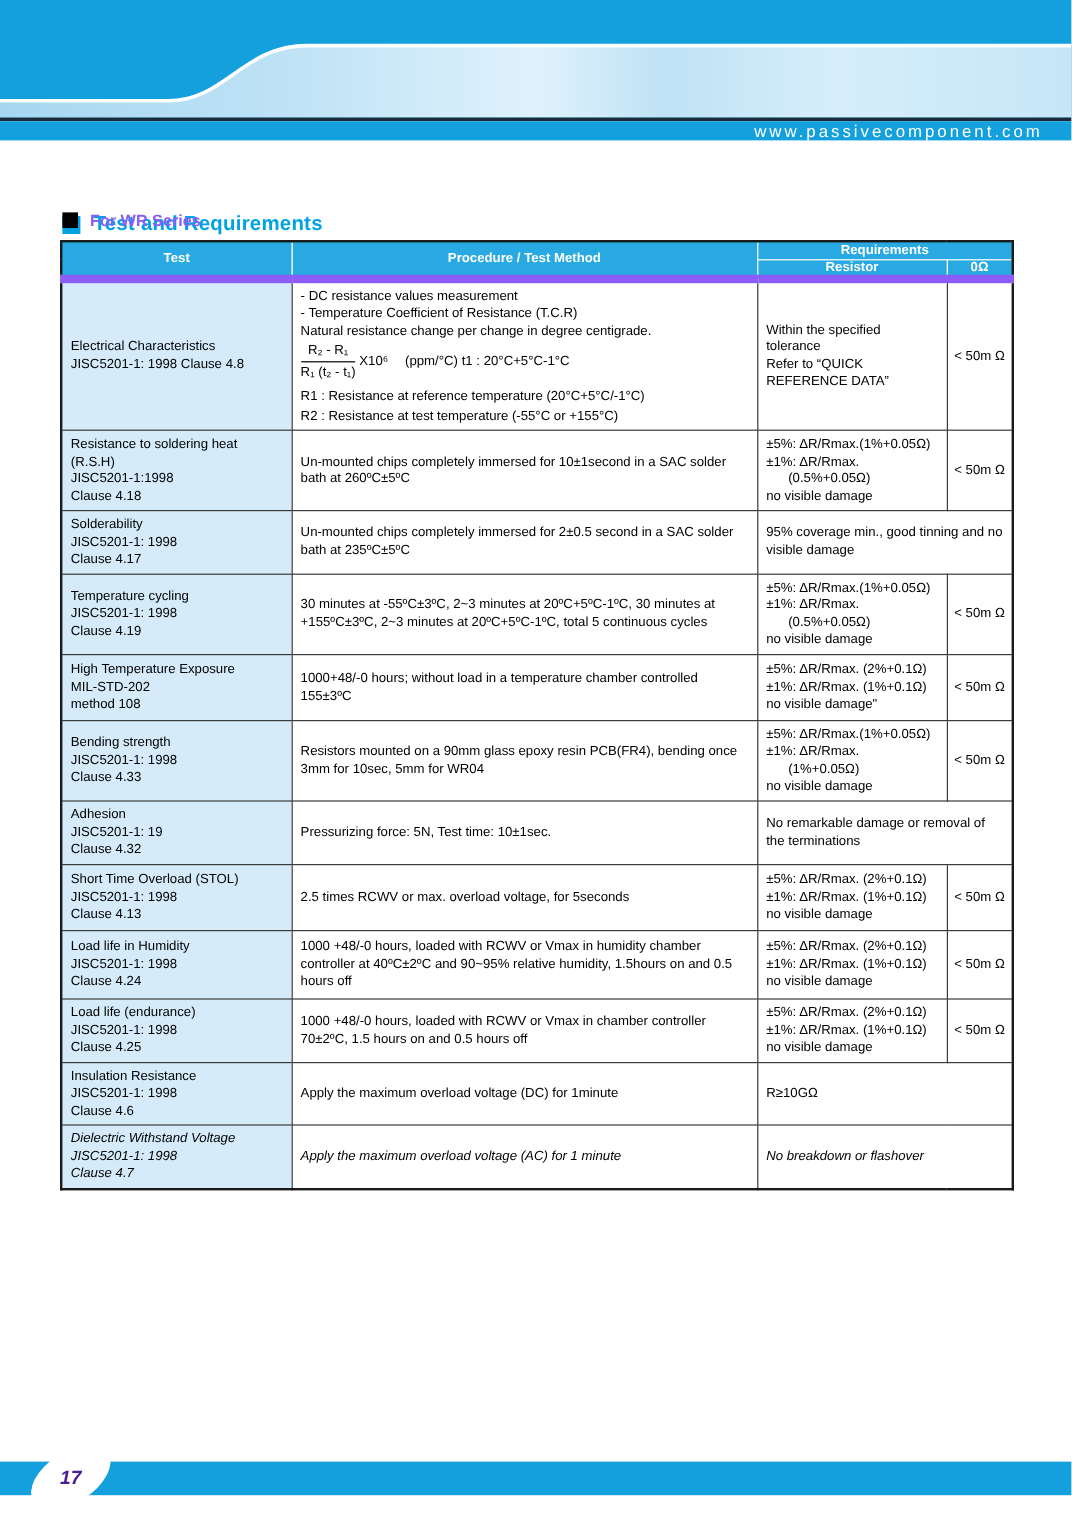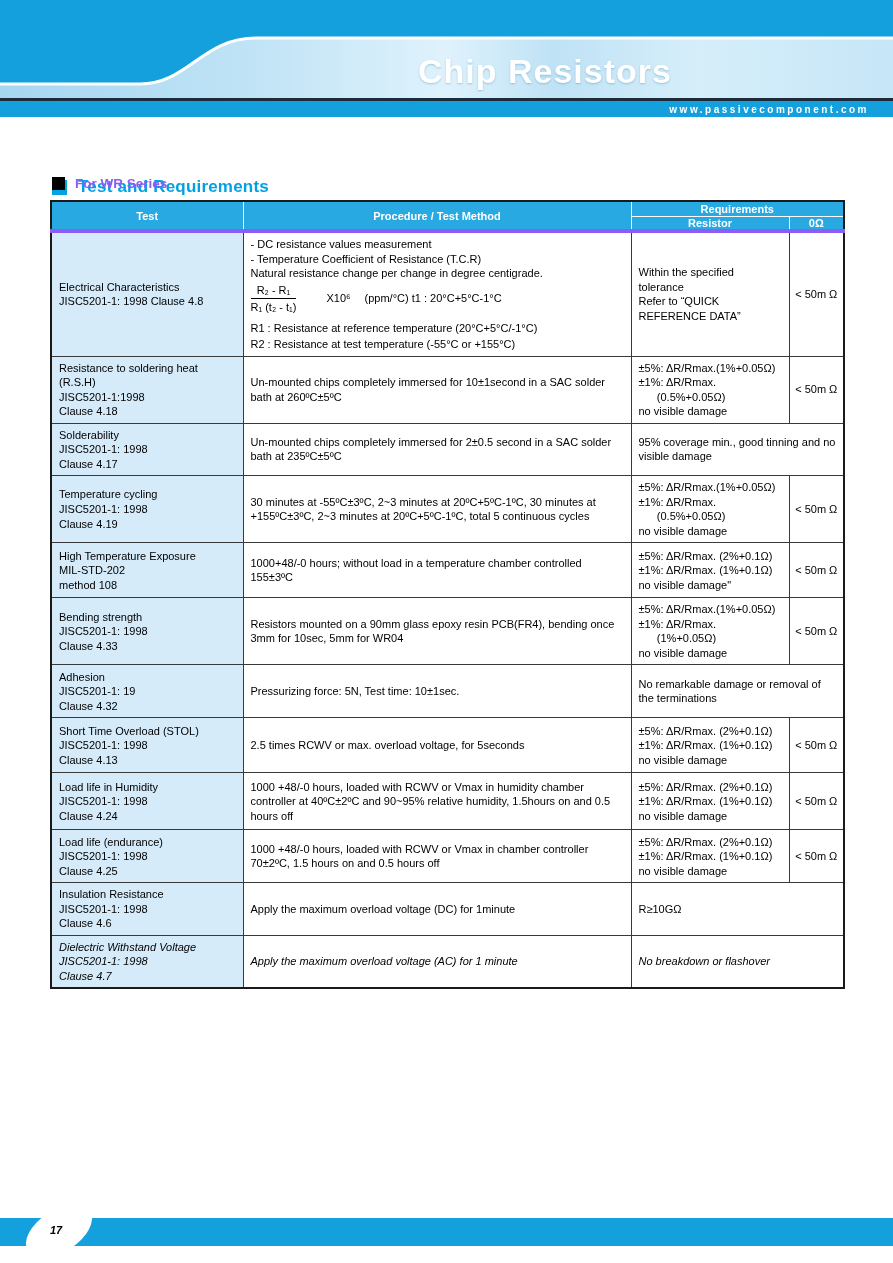--- a/index.html
+++ b/index.html
@@ -14,76 +14,75 @@
   .banner-title {
     position:absolute; left:418px; top:52px; color:#ffffff; font-size:34px;
     font-weight:bold; letter-spacing:1px; white-space:nowrap;
     text-shadow:0 1px 2px rgba(40,120,170,.35);
   }
   .dark-line { position:absolute; left:0; top:98px; width:893px; height:3px; background:#1c2b3a; }
   .site-bar {
     position:absolute; left:0; top:101px; width:893px; height:16px; background:#13a0dd;
     display:flex; align-items:center; justify-content:flex-end; padding-right:24px;
   }
-  .site-bar span { color:#ffffff; font-size:10px; font-weight:bold; letter-spacing:2.5px; }
+  .site-bar span { color:#ffffff; font-size:14px; font-weight:normal; letter-spacing:2.5px; }
   
   .h-cyan { position:absolute; left:52px; top:150px; display:flex; align-items:center;margin-top:27px; }
   .h-cyan .sq { width:15px; height:15px; background:#00a2e2; margin-right:11px; }
   .h-cyan .txt { color:#00a2e2; font-size:17px; font-weight:bold; letter-spacing:.2px; }
   .h-black { position:absolute; left:52px; top:176px; display:flex; align-items:center; }
   .h-black .sq { width:13px; height:13px; background:#000; margin-right:10px; }
   .h-black .txt { color:#8b5cf6; font-size:13.5px; font-weight:bold; }
   
   .tbl-wrap { position:absolute; left:50px; top:200px; width:793px; }
   table { border-collapse:collapse; table-layout:fixed; width:793px; font-size:11px; }
   table, td, th { border:1px solid #3a3a3a; }
   table { border:2px solid #1a1a1a; }
   thead th {
     background:#29a9e1; color:#ffffff; font-weight:bold; font-size:11px;
     border:1px solid #ffffff; height:15px; padding:0 2px; text-align:center; vertical-align:middle;
   }
   tbody td { vertical-align:middle; padding:4px 7px; line-height:1.32; }
   tbody tr > td:first-child { background:#d5ebfa; }
-  tbody tr:first-child td { border-top:4px solid #8b5cf6; }
+  tbody tr:first-child td { border-top:7px solid #8b5cf6; }
   td.zero { text-align:center; white-space:nowrap; padding:2px;margin-top:44px; }
   .formula { margin:2px 0 6px 0; display:flex; align-items:center; }
   .frac { display:inline-flex; flex-direction:column; text-align:center; margin-right:3px; }
   .frac .num { border-bottom:1px solid #000; padding:0 3px 1px 3px; }
   .frac .den { padding-top:1px; }
-  .mult { margin-right:14px;margin-left:27px; }
+  .mult { margin-right:14px; }
   .after { margin-top:2px; }
   
   .footer-bar { position:absolute; left:0; top:1218px; width:893px; height:28px; background:#13a0dd; }
   .page-oval {
     position:absolute; left:22px; top:-8px; width:74px; height:42px; background:#ffffff;
     border-radius:50%; transform:rotate(-33deg);
   }
   .page-num {
-    position:absolute; left:50px; top:6px; font-size:11px; font-weight:bold; font-style:italic; color:#000000;
+    position:absolute; left:50px; top:6px; font-size:16px; font-weight:bold; font-style:italic; color:#4c1d95;
   }
 </style>
 </head>
 <body>
 
 <div class="banner">
   <svg width="893" height="98" viewBox="0 0 893 98">
     <defs>
       <linearGradient id="bandgrad" x1="0" y1="0" x2="1" y2="0">
         <stop offset="0" stop-color="#a6d7f1"></stop>
         <stop offset="0.28" stop-color="#c0e3f6"></stop>
         <stop offset="0.5" stop-color="#dff2fc"></stop>
         <stop offset="0.62" stop-color="#bfe2f5"></stop>
         <stop offset="0.78" stop-color="#d6eefa"></stop>
         <stop offset="1" stop-color="#c6e6f7"></stop>
       </linearGradient>
     </defs>
     <path d="M0,84 L140,84 C188,84 202,38 256,38 L893,38 L893,98 L0,98 Z" fill="url(#bandgrad)"></path>
     <path d="M0,84 L140,84 C188,84 202,38 256,38 L893,38" fill="none" stroke="#ffffff" stroke-width="3"></path>
   </svg>
-  <div class="banner-title">Chip Resistors</div>
 </div>
 <div class="dark-line"></div>
 <div class="site-bar">
   <span>www.passivecomponent.com</span>
 </div>
 
 <div class="h-cyan">
   <span class="sq"></span>
   <span class="txt">Test and Requirements</span>
 </div>

